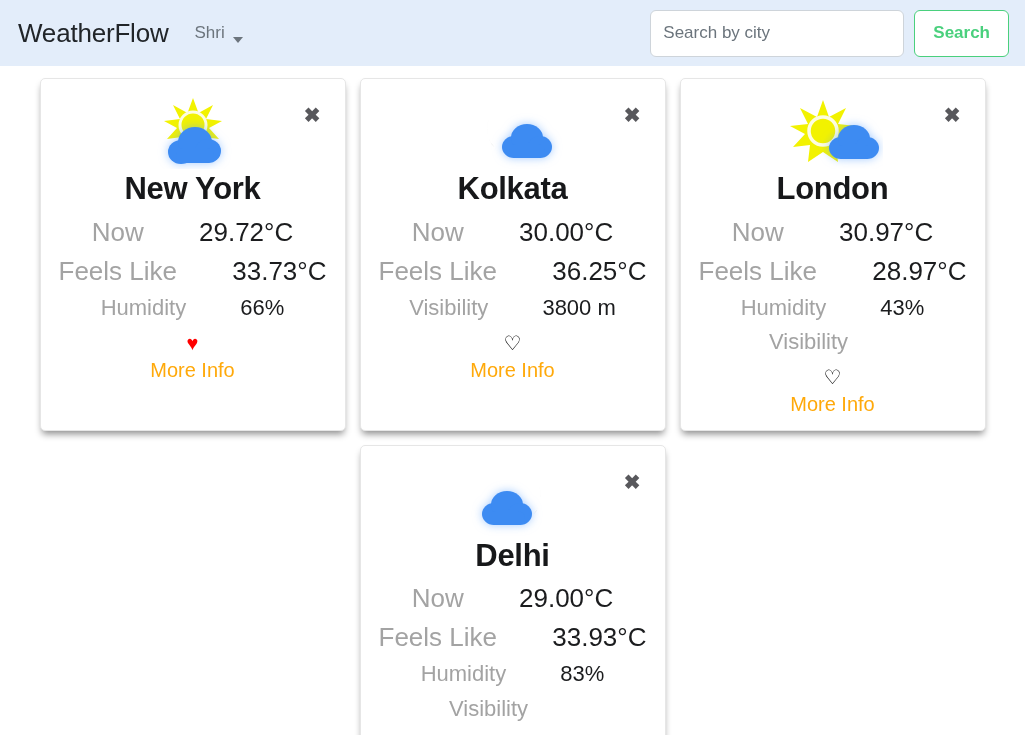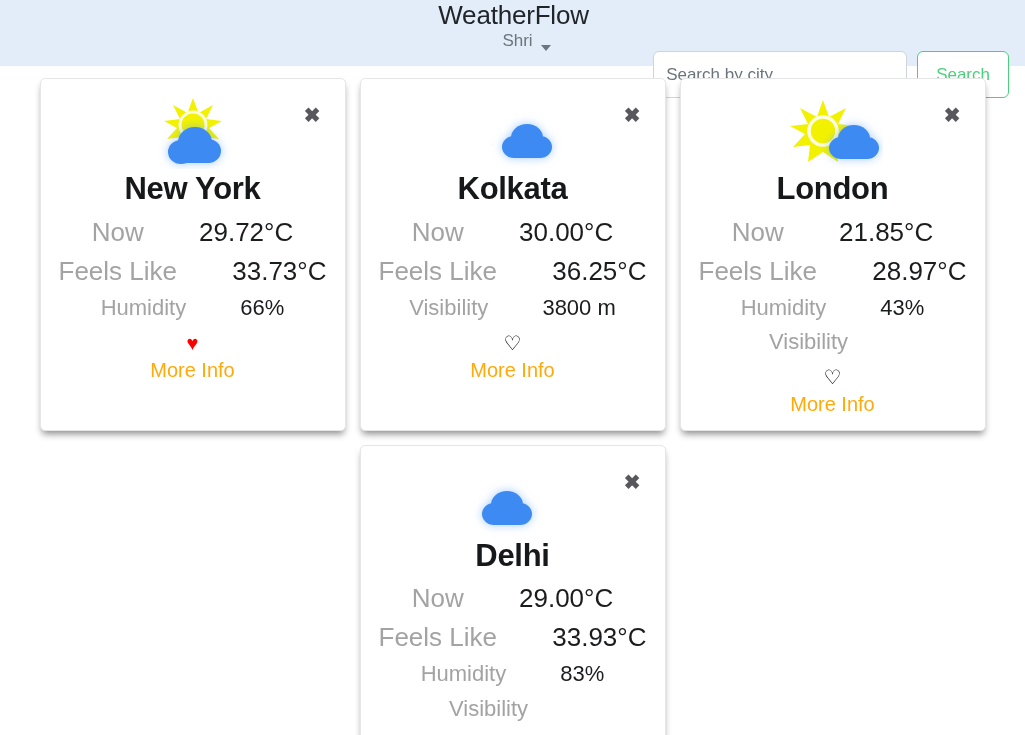--- a/index.html
+++ b/index.html
@@ -12,21 +12,20 @@
   }
 
   
   .navbar {
     height: 66px;
     background: #e3edfa;
     display: flex;
     align-items: center;
     padding: 0 16px 0 18px;
     position: relative;
-    flex-direction: column;
   }
   .brand {
     font-size: 26px;
     color: #212529;
     letter-spacing: -0.2px;
     white-space: nowrap;
   }
   .nav-user {
     margin-left: 26px;
     display: flex;
@@ -66,20 +65,21 @@
     height: 47px;
     padding: 0 18px;
     border: 1px solid #4ad07d;
     border-radius: 6px;
     background: #ffffff;
     color: #4ad07d;
     font-size: 17px;
     font-family: "Liberation Sans", sans-serif;
     cursor: pointer;
     white-space: nowrap;
+    font-weight: bold;
   }
 
   
   .grid {
     padding-top: 12px;
     display: flex;
     flex-wrap: wrap;
     justify-content: center;
     gap: 14px 14px;
   }
@@ -265,21 +265,21 @@
             <ellipse cx="71" cy="44" rx="16" ry="14" fill="#3d8bf2"></ellipse>
             <ellipse cx="84" cy="53" rx="12" ry="11" fill="#3d8bf2"></ellipse>
             <rect x="53" y="50" width="36" height="14" rx="7" fill="#3d8bf2"></rect>
           </g>
         </svg>
       </div>
     </div>
     <div class="city">London</div>
     <div class="row-big">
       <span class="lbl">Now </span>
-      <span class="val">21.85°C</span>
+      <span class="val">30.97°C</span>
     </div>
     <div class="row-big">
       <span class="lbl">Feels Like </span>
       <span class="val">28.97°C</span>
     </div>
     <div class="row-small">
       <span class="lbl">Humidity </span>
       <span class="val">43%</span>
     </div>
     <div class="row-small">

